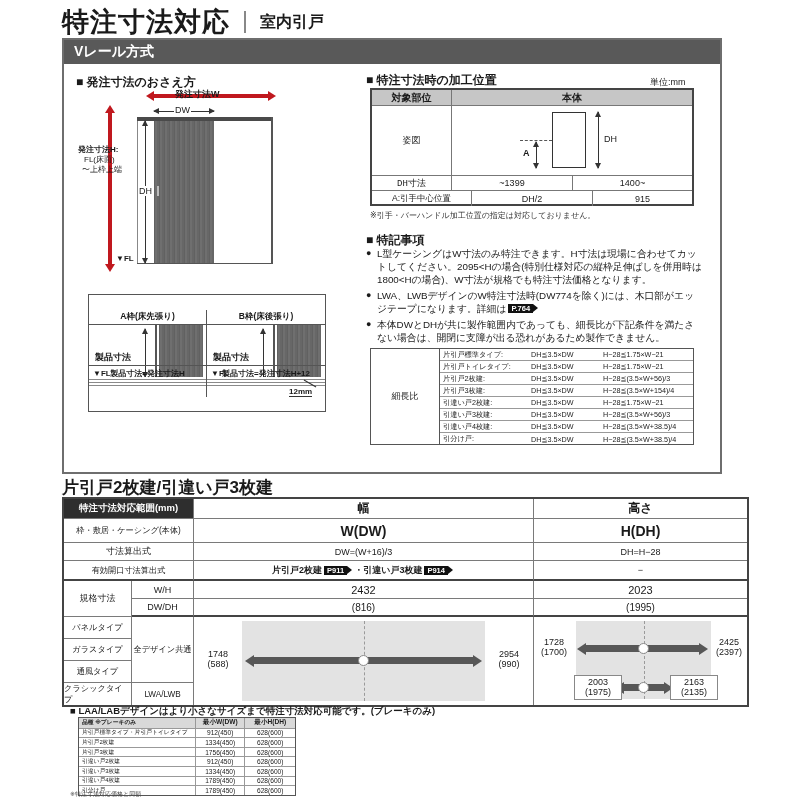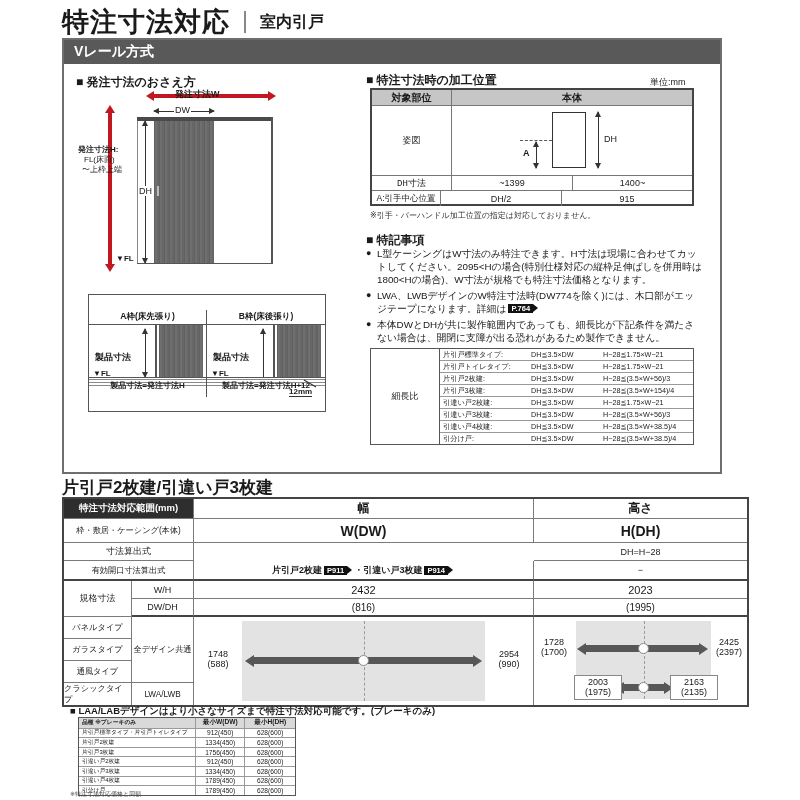--- a/index.html
+++ b/index.html
@@ -36,21 +36,21 @@
   .door-tex{background:repeating-linear-gradient(90deg,#616161 0 1px,#6f6f6f 1px 3px,#676767 3px 5px);}
   .lbl{position:absolute;font-size:9px;background:#fff;padding:0 1px;white-space:nowrap;}
   .lbl-s{position:absolute;font-size:8px;white-space:nowrap;}
 
   
   .ab-table{position:absolute;left:24px;top:254px;width:236px;height:116px;border:1.5px solid #555;display:flex;align-items:center;}
   .ab-panel{position:relative;width:50%;box-sizing:border-box;}
   .ab-panel.first{border-right:1.5px solid #555;}
   .ab-head{height:14px;border-bottom:1px solid #555;font-size:8.5px;display:flex;align-items:center;justify-content:center;font-weight:bold;}
   .ab-body{position:relative;height:72px;}
-  .ab-foot{position:absolute;left:0;right:0;bottom:4px;height:15px;border-top:1px solid #555;font-size:8px;display:flex;align-items:center;justify-content:center;font-weight:bold;}
+  .ab-foot{position:absolute;left:0;right:0;bottom:16px;height:15px;border-top:1px solid #555;font-size:8px;display:flex;align-items:center;justify-content:center;font-weight:bold;}
   .floor-hatch{position:absolute;left:0;right:0;height:9px;background:repeating-linear-gradient(0deg,#8a8a8a 0 1px,#fff 1px 3px);}
 
   
   .unit-label{position:absolute;font-size:9px;}
   .proc-table{position:absolute;left:306px;top:48px;width:324px;height:118px;border:2px solid #444;box-sizing:border-box;}
   .proc-row{display:flex;box-sizing:border-box;}
   .pcell{box-sizing:border-box;border-right:1px solid #777;border-bottom:1px solid #777;display:flex;align-items:center;justify-content:center;font-size:9px;}
   .pcell.last{border-right:none;}
   .pcell.bot{border-bottom:none;}
   .phead{background:#c6c6c6;font-weight:bold;font-size:10px;}
@@ -62,21 +62,21 @@
   .bullet-dot{flex:0 0 11px;font-size:9px;}
   .pbadge{display:inline-block;position:relative;background:#111;color:#fff;font-size:7.5px;font-weight:bold;
           line-height:9px;padding:0 3px;margin:0 7px 0 2px;vertical-align:1px;}
   .pbadge::after{content:"";position:absolute;right:-5px;top:0;border:4.5px solid transparent;border-right:0;border-left:5px solid #111;}
 
   
   .slender-table{position:absolute;left:306px;top:308px;width:324px;border:1.5px solid #555;display:flex;box-sizing:border-box;}
   .slender-label{width:68px;border-right:1px solid #555;display:flex;align-items:center;justify-content:center;font-size:9px;}
   .slender-rows{flex:1;}
   .srow{display:flex;height:11px;align-items:center;border-bottom:1px solid #999;font-size:7.2px;white-space:nowrap;}
-  .srow:last-child{border-bottom:none;}
+  .srow:last-child{border-bottom:none;align-items:flex-end;}
   .srow .st{width:88px;padding-left:3px;}
   .srow .sf1{width:72px;}
   .srow .sf2{flex:1;}
 
   
   .lower-title{position:absolute;left:62px;top:476px;font-size:17px;font-weight:bold;}
   .spec-table{position:absolute;left:62px;top:497px;width:683px;border:2px solid #444;box-sizing:content-box;
               display:grid;grid-template-columns:68px 62px 340px 213px;
               grid-template-rows:20px 24px 18px 20px 18px 18px repeat(4,22px);}
   .cell{box-sizing:border-box;border-right:1px solid #7a7a7a;border-bottom:1px solid #7a7a7a;
@@ -205,21 +205,21 @@
           <div class="dim-v" style="left:84px;top:36px;height:26px;"></div>
           <div class="lbl" style="left:70px;top:42px;font-weight:bold;">A</div>
         </div>
       </div>
       <div class="proc-row" style="height:15px;">
         <div class="pcell" style="width:80px;font-family:Liberation Mono, monospace;">DH寸法</div>
         <div class="pcell" style="width:121px;">~1399</div>
         <div class="pcell last" style="flex:1;">1400~</div>
       </div>
       <div class="proc-row" style="height:15px;">
-        <div class="pcell bot" style="width:69px;font-size:8.5px;">A:引手中心位置</div>
+        <div class="pcell bot" style="width:100px;font-size:8.5px;">A:引手中心位置</div>
         <div class="pcell bot" style="width:121px;">DH/2</div>
         <div class="pcell bot last" style="flex:1;">915</div>
       </div>
     </div>
     <div class="proc-note" style="left:306px;top:170px;">※引手・バーハンドル加工位置の指定は対応しておりません。</div>
 
     <div class="sec-heading" style="left:302px;top:192px;">■ 特記事項</div>
     <div class="bullets">
       <div class="bullet">
         <span class="bullet-dot">●</span>
@@ -288,20 +288,21 @@
 
     <div class="cell dark" style="grid-column:1/3;grid-row:1;">特注寸法対応範囲(mm)</div>
     <div class="cell colhead" style="grid-column:3;grid-row:1;">幅</div>
     <div class="cell colhead cr" style="grid-column:4;grid-row:1;">高さ</div>
 
     <div class="cell small" style="grid-column:1/3;grid-row:2;">枠・敷居・ケーシング(本体)</div>
     <div class="cell big" style="grid-column:3;grid-row:2;">W(DW)</div>
     <div class="cell big cr" style="grid-column:4;grid-row:2;">H(DH)</div>
 
     <div class="cell" style="grid-column:1/3;grid-row:3;">寸法算出式</div>
+    <div class="cell" style="grid-column:3;grid-row:3;">DW=(W+16)/3</div>
     <div class="cell cr" style="grid-column:4;grid-row:3;">DH=H−28</div>
 
     <div class="cell heavy small" style="grid-column:1/3;grid-row:4;">有効開口寸法算出式</div>
     <div class="cell heavy" style="grid-column:3;grid-row:4;font-weight:bold;">
       <span>片引戸2枚建</span>
         <span class="pbadge">P911</span>
         <span>・引違い戸3枚建</span>
         <span class="pbadge">P914</span>
     </div>
     <div class="cell heavy cr" style="grid-column:4;grid-row:4;">−</div>

